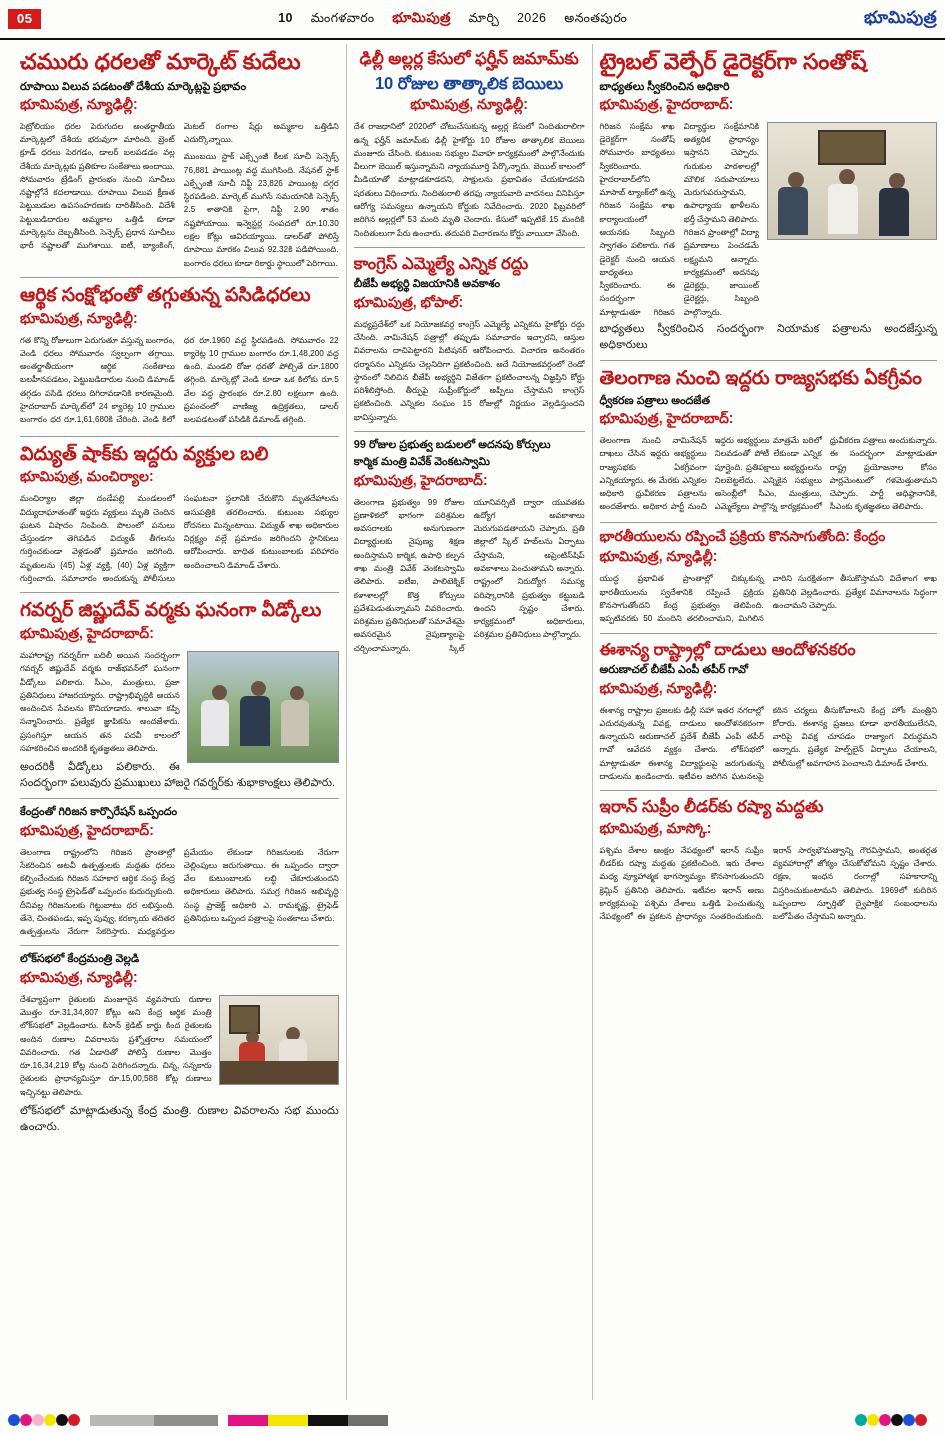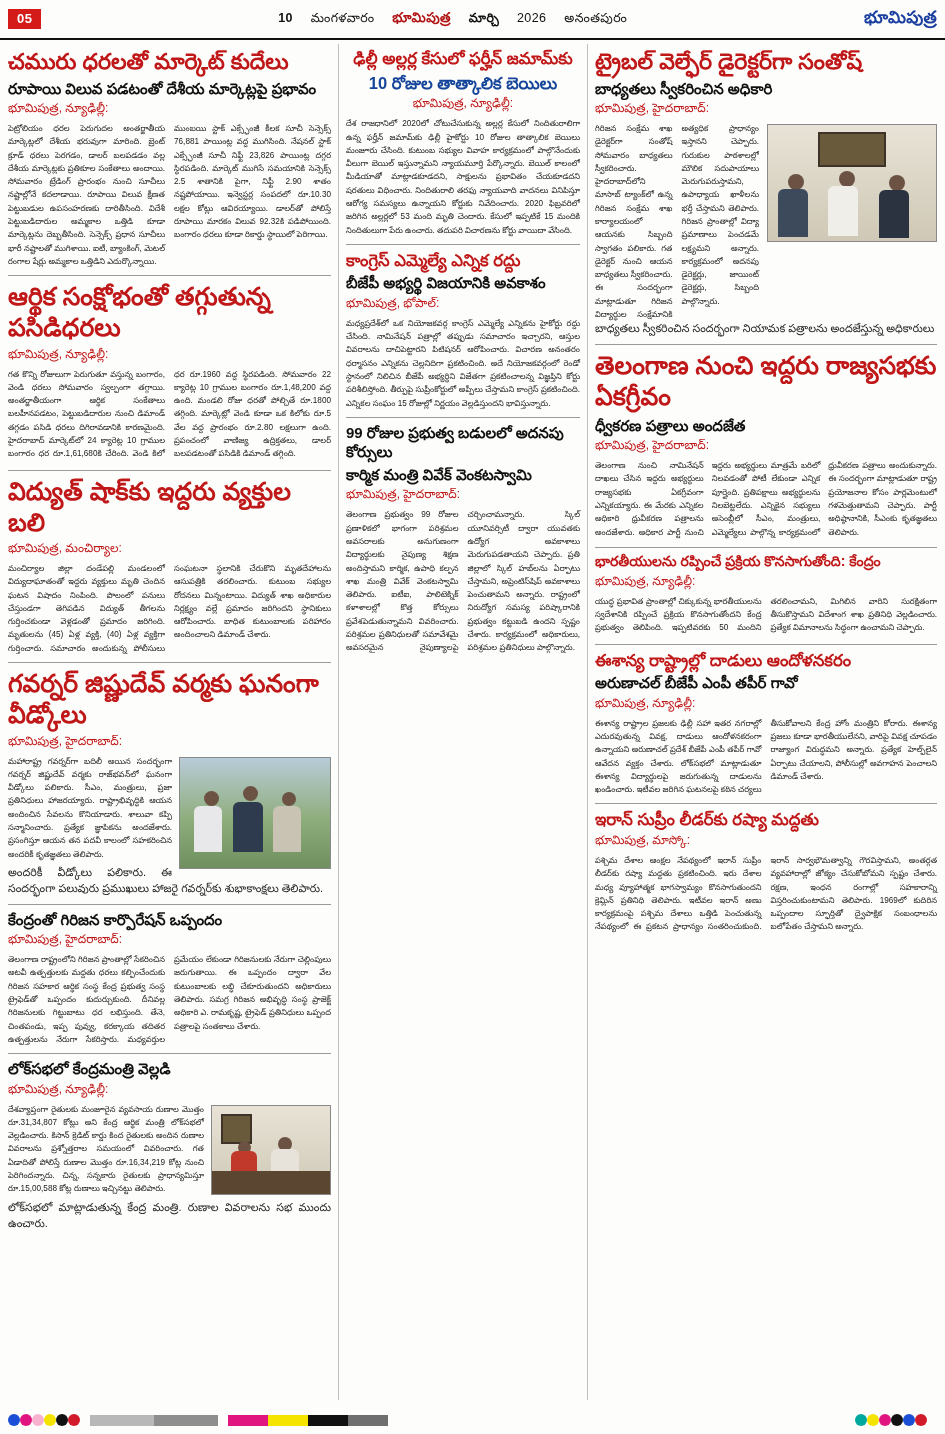--- a/index.html
+++ b/index.html
@@ -39,64 +39,64 @@
   .masthead-center {
     flex: 1;
     text-align: center;
     font-size: 12.5px;
     color: #111;
     letter-spacing: 0.4px;
   }
   .masthead-center span { margin: 0 7px; }
   .mh-date { font-weight: bold; }
   .mh-paper { color: #b11414; font-weight: bold; font-size: 13.5px; }
-  .mh-month { font-weight: bold; }
+  .mh-month { font-weight: normal; }
   .masthead-logo {
     color: #1b3fa0;
     font-size: 17px;
     font-weight: bold;
     letter-spacing: 0.3px;
   }
 
   
   .content {
     display: flex;
-    padding: 4px 8px 0 8px;
+    padding: 4px 8px 0 20px;
     height: 1360px;
   }
   .col {
     position: relative;
   }
   .col-1 { width: 330px; padding-right: 7px; }
   .col-2 { width: 250px; padding: 0 7px; border-left: 1px solid #bfbfbf; border-right: 1px solid #bfbfbf;}
   .col-3 { width: 349px; padding-left: 7px; }
 
   .hl {
     color: #c01718;
     font-weight: bold;
     line-height: 1.25;
     margin: 4px 0 3px 0;
   }
   .hl.xl { font-size: 22px; }
-  .hl.lg { font-size: 25px; }
+  .hl.lg { font-size: 19px; }
   .hl.md { font-size: 16.5px; }
   .hl.sm { font-size: 14px; }
   .hl.blue { color: #15459b; }
   .hl.center { text-align: center; }
 
   .kicker {
-    font-size: 15px;
+    font-size: 11px;
     font-weight: bold;
     color: #111;
     margin: 2px 0 3px 0;
     line-height: 1.3;
   }
   .byline {
-    font-size: 12px;
-    font-weight: normal;
+    font-size: 14px;
+    font-weight: bold;
     color: #c01718;
     margin: 3px 0 4px 0;
   }
   .sub-center { text-align: center; }
 
   .rule {
     border: 0;
     border-top: 1px solid #9a9a9a;
     margin: 7px 0 5px 0;
   }

